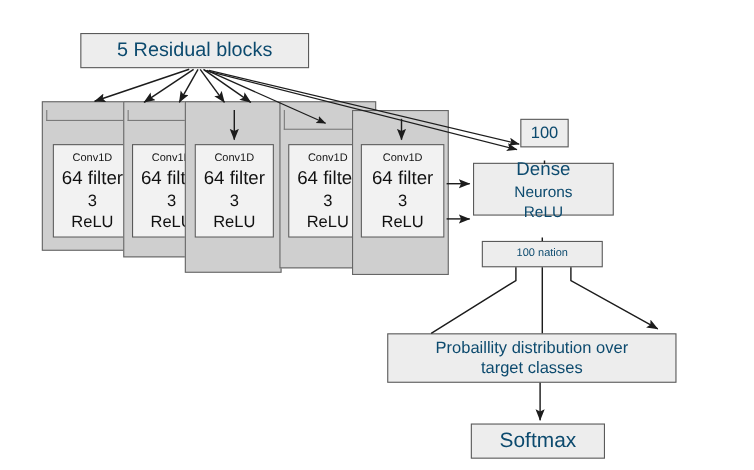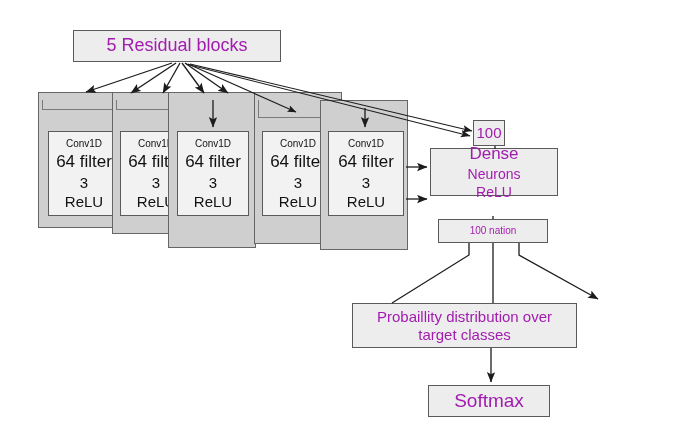--- a/index.html
+++ b/index.html
@@ -20,21 +20,21 @@
   
   .box {
     position: absolute;
     box-sizing: border-box;
     border: 1px solid #5a5a5a;
     background: #ededed;
     display: flex;
     flex-direction: column;
     align-items: center;
     justify-content: center;
-    color: #a21caf;
+    color: #0c4a6e;
     text-align: center;
     line-height: 1.18;
   }
 
   
   .resid-outer {
     position: absolute;
     box-sizing: border-box;
     border: 1px solid #666666;
     background: #cfcfcf;
@@ -76,31 +76,31 @@
   }
   #dense-box {
     left: 430px; top: 148px; width: 128px; height: 48px;
     background: #ededed;
   }
   #dense-box .d1 { font-size: 17px; margin-bottom: 2px; }
   #dense-box .d2 { font-size: 14px; margin-bottom: 1px; }
   #dense-box .d3 { font-size: 14px; }
 
   #hundred-box {
-    left: 473px; top: 120px; width: 32px; height: 26px;
+    left: 473px; top: 108px; width: 44px; height: 26px;
     font-size: 15px;
     background: #ededed;
   }
   #nation-box {
     left: 438px; top: 219px; width: 110px; height: 24px;
     font-size: 10px;
     background: #ededed;
   }
   #prob-box {
-    left: 352px; top: 303px; width: 225px; height: 45px;
+    left: 352px; top: 303px; width: 263px; height: 45px;
     font-size: 15px;
     background: #ededed;
   }
   #softmax-box {
     left: 428px; top: 385px; width: 122px; height: 32px;
     font-size: 19px;
     background: #ededed;
   }
 
   svg.overlay {

